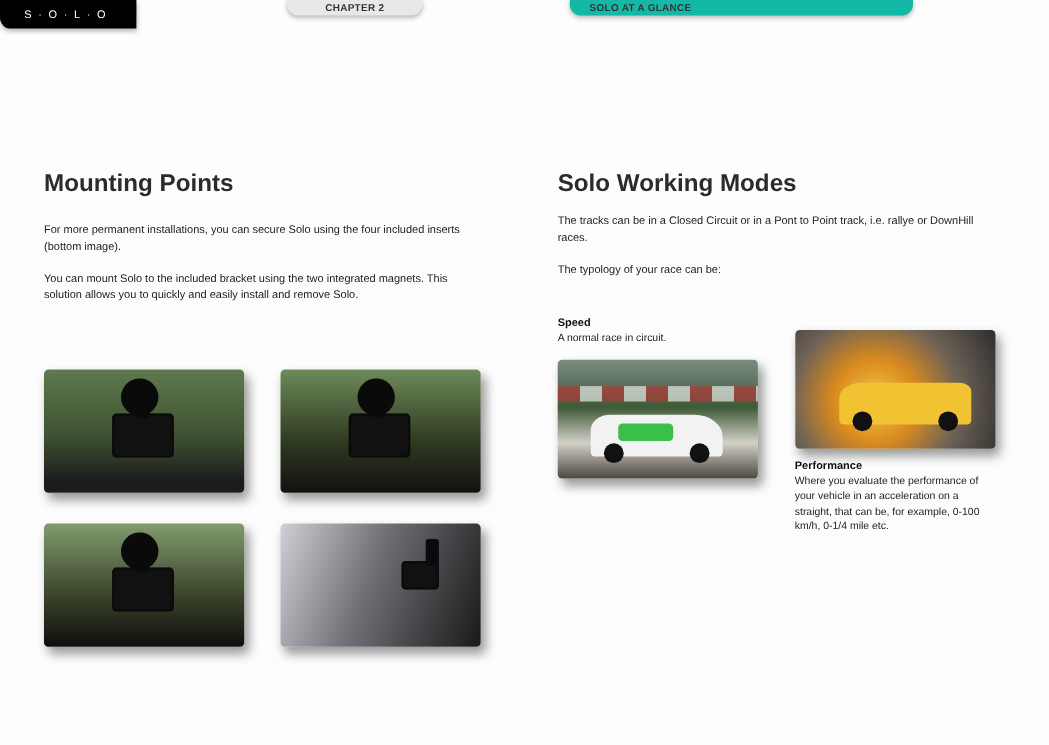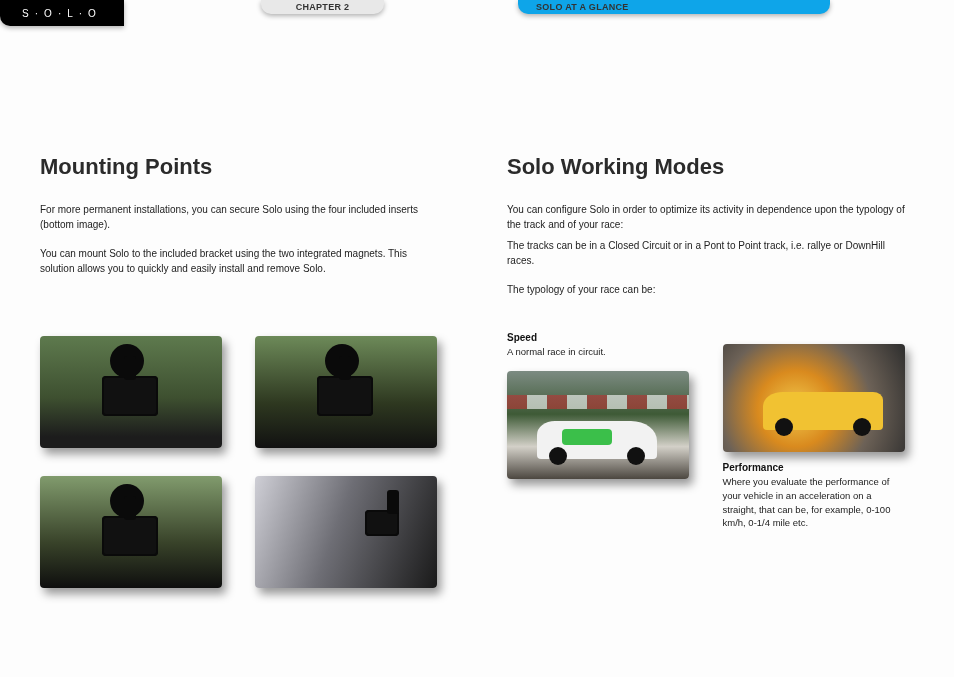--- a/index.html
+++ b/index.html
@@ -40,21 +40,21 @@
     .tab-chapter {
       left: 261px;
       width: 123px;
       background: #e8e8e8;
       color: #333;
       justify-content: center;
     }
     .tab-section {
       left: 518px;
       width: 312px;
-      background: #0ea5e9;
+      background: #14b8a6;
       color: #333;
       padding-left: 18px;
       text-align: right;
     }
     .tab-brand {
       left: 830px;
       width: 124px;
       height: 26px;
       background: #000;
       border-radius: 0 0 0 10px;
@@ -230,21 +230,20 @@
       </div>
       <div class="photo ph4">
         <div class="device" style="top:34px;left:110px;width:34px;height:26px;"></div>
       </div>
     </div>
 
   </div>
 
   <div class="page page-right">
     <h1 class="heading">Solo Working Modes</h1>
-    <p class="body-text">You can configure Solo in order to  optimize its activity in dependence upon the typology of the track and of your race:</p>
     <p class="body-text" style="margin-top:-8px;">The tracks can be in a Closed Circuit or in a Pont to Point track, i.e. rallye or DownHill races.</p>
     <p class="body-text">The typology of your race can be:</p>
 
     <div class="modes">
 
       <div class="mode-block">
         <div class="mode-title">Speed</div>
         <div class="mode-desc">A normal race in circuit.</div>
         <div class="mode-photo ph-speed">
           <div class="track-line"></div>

